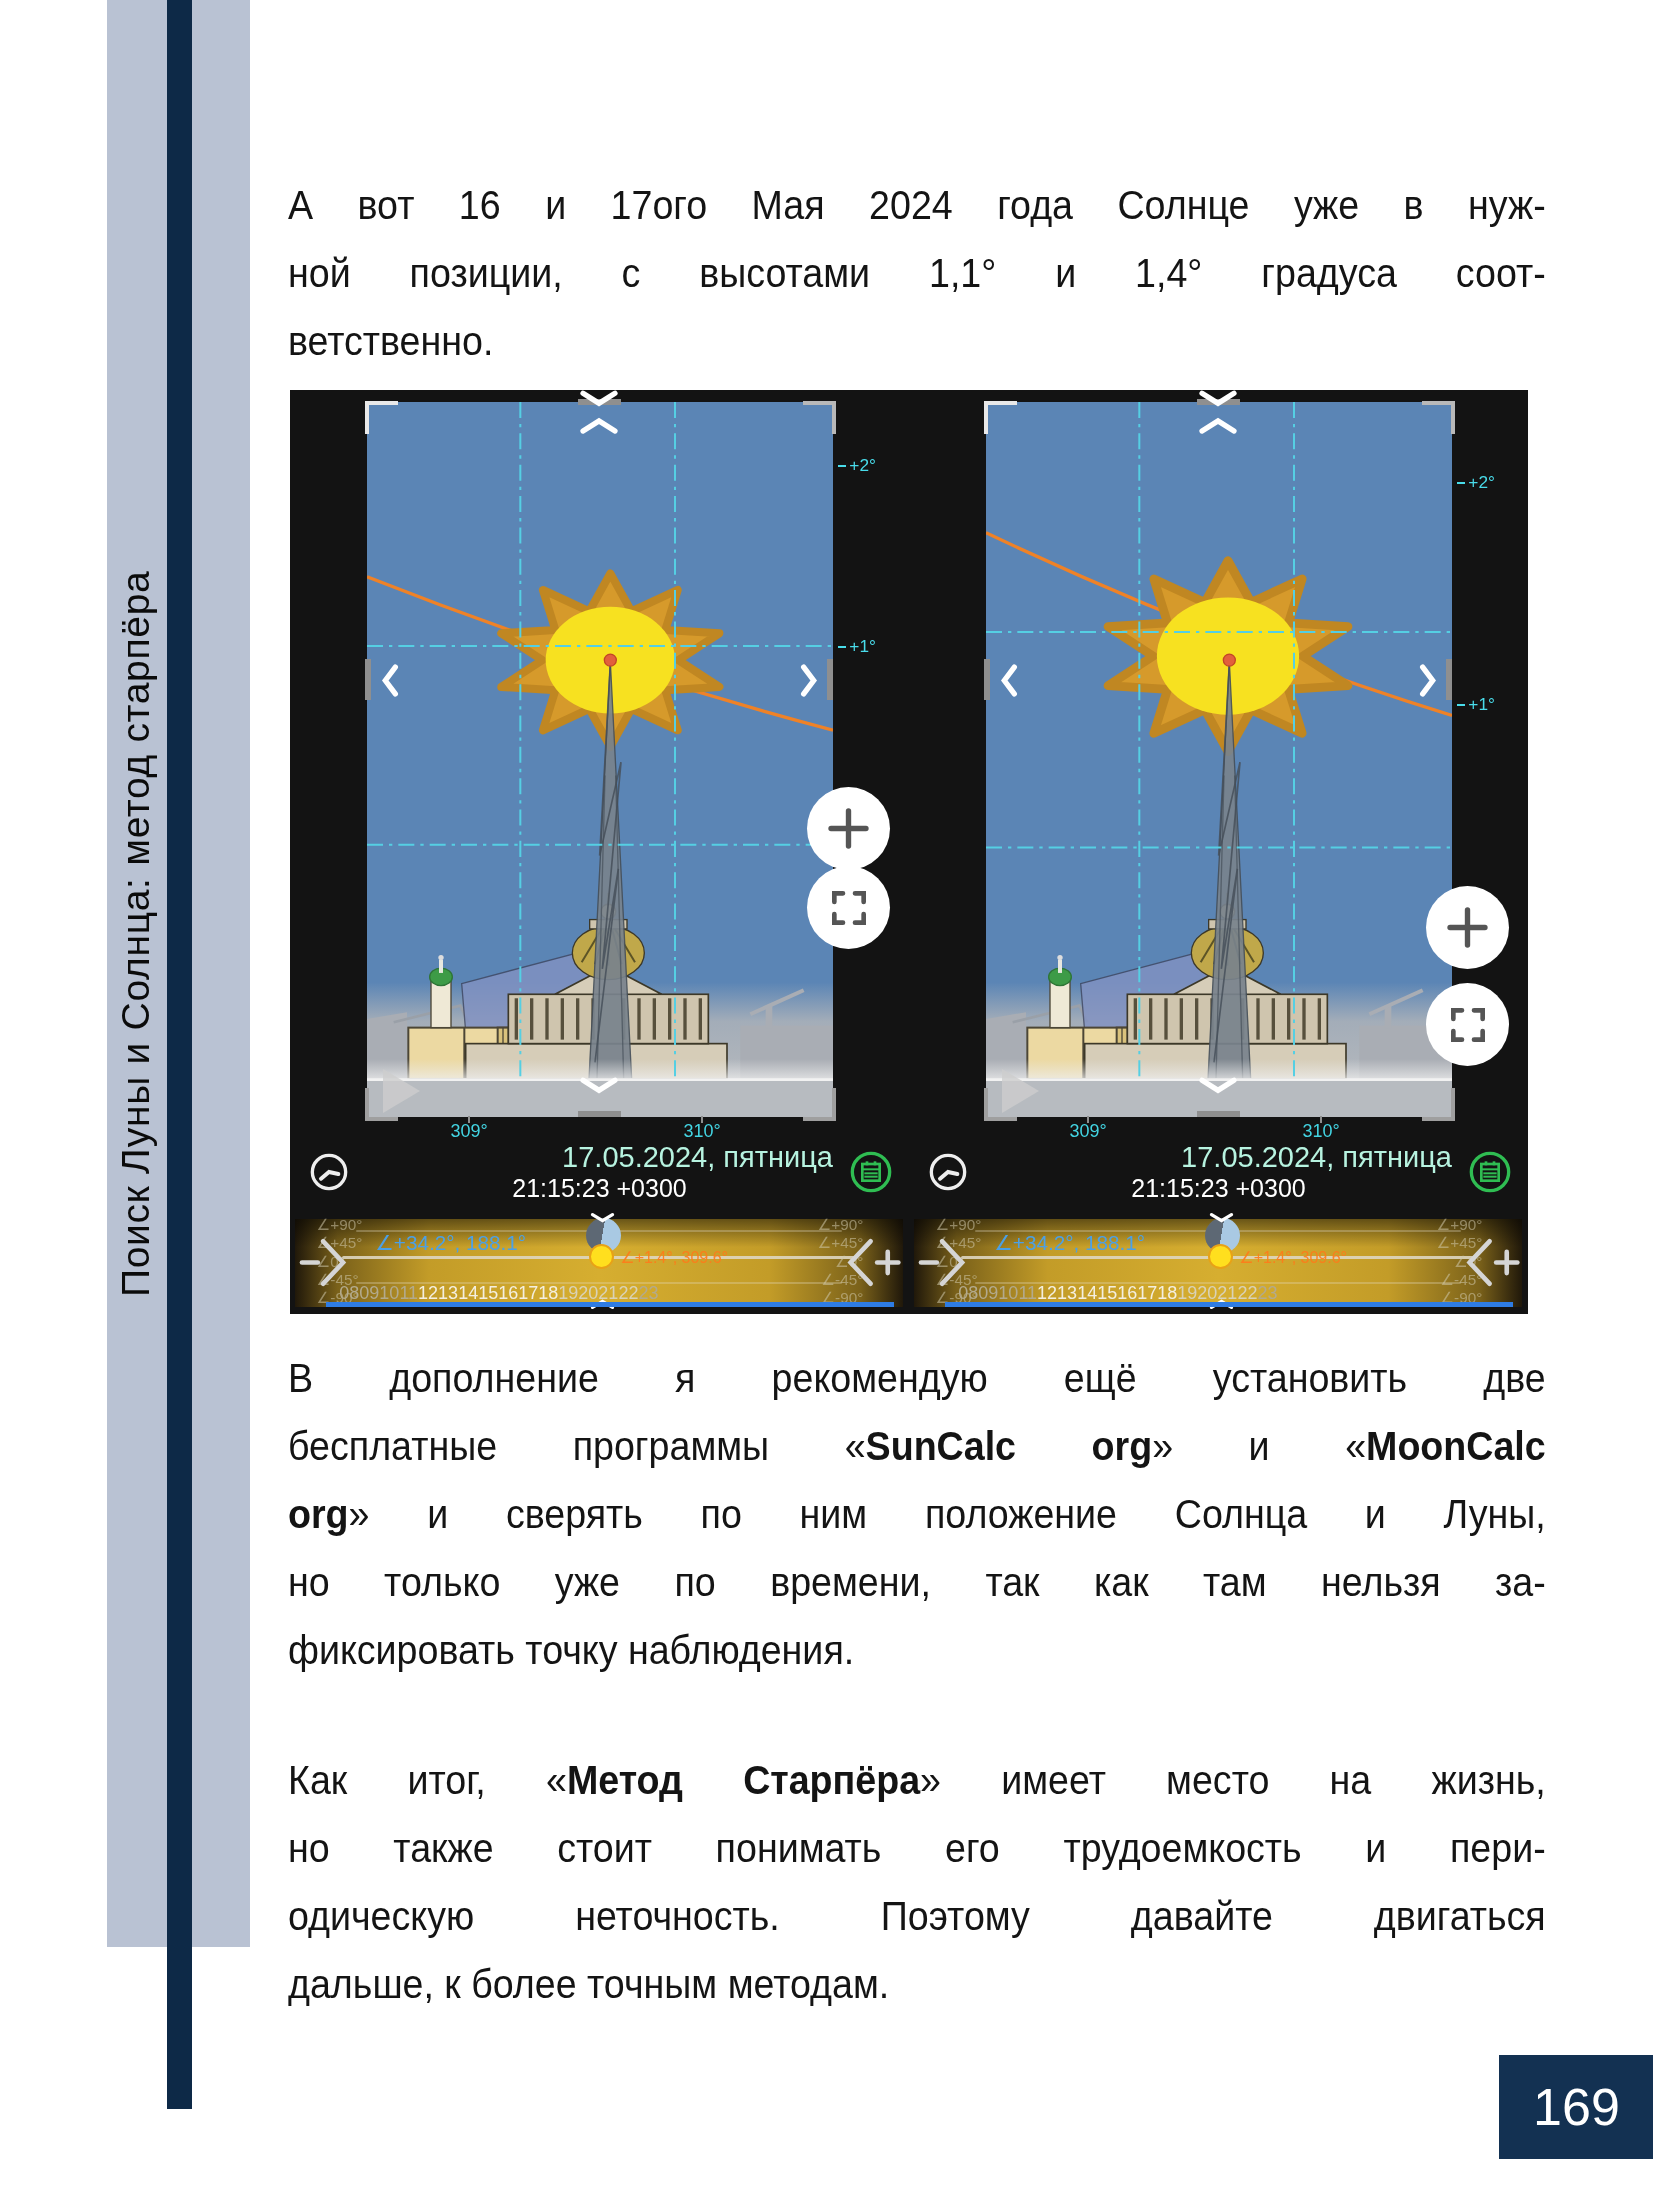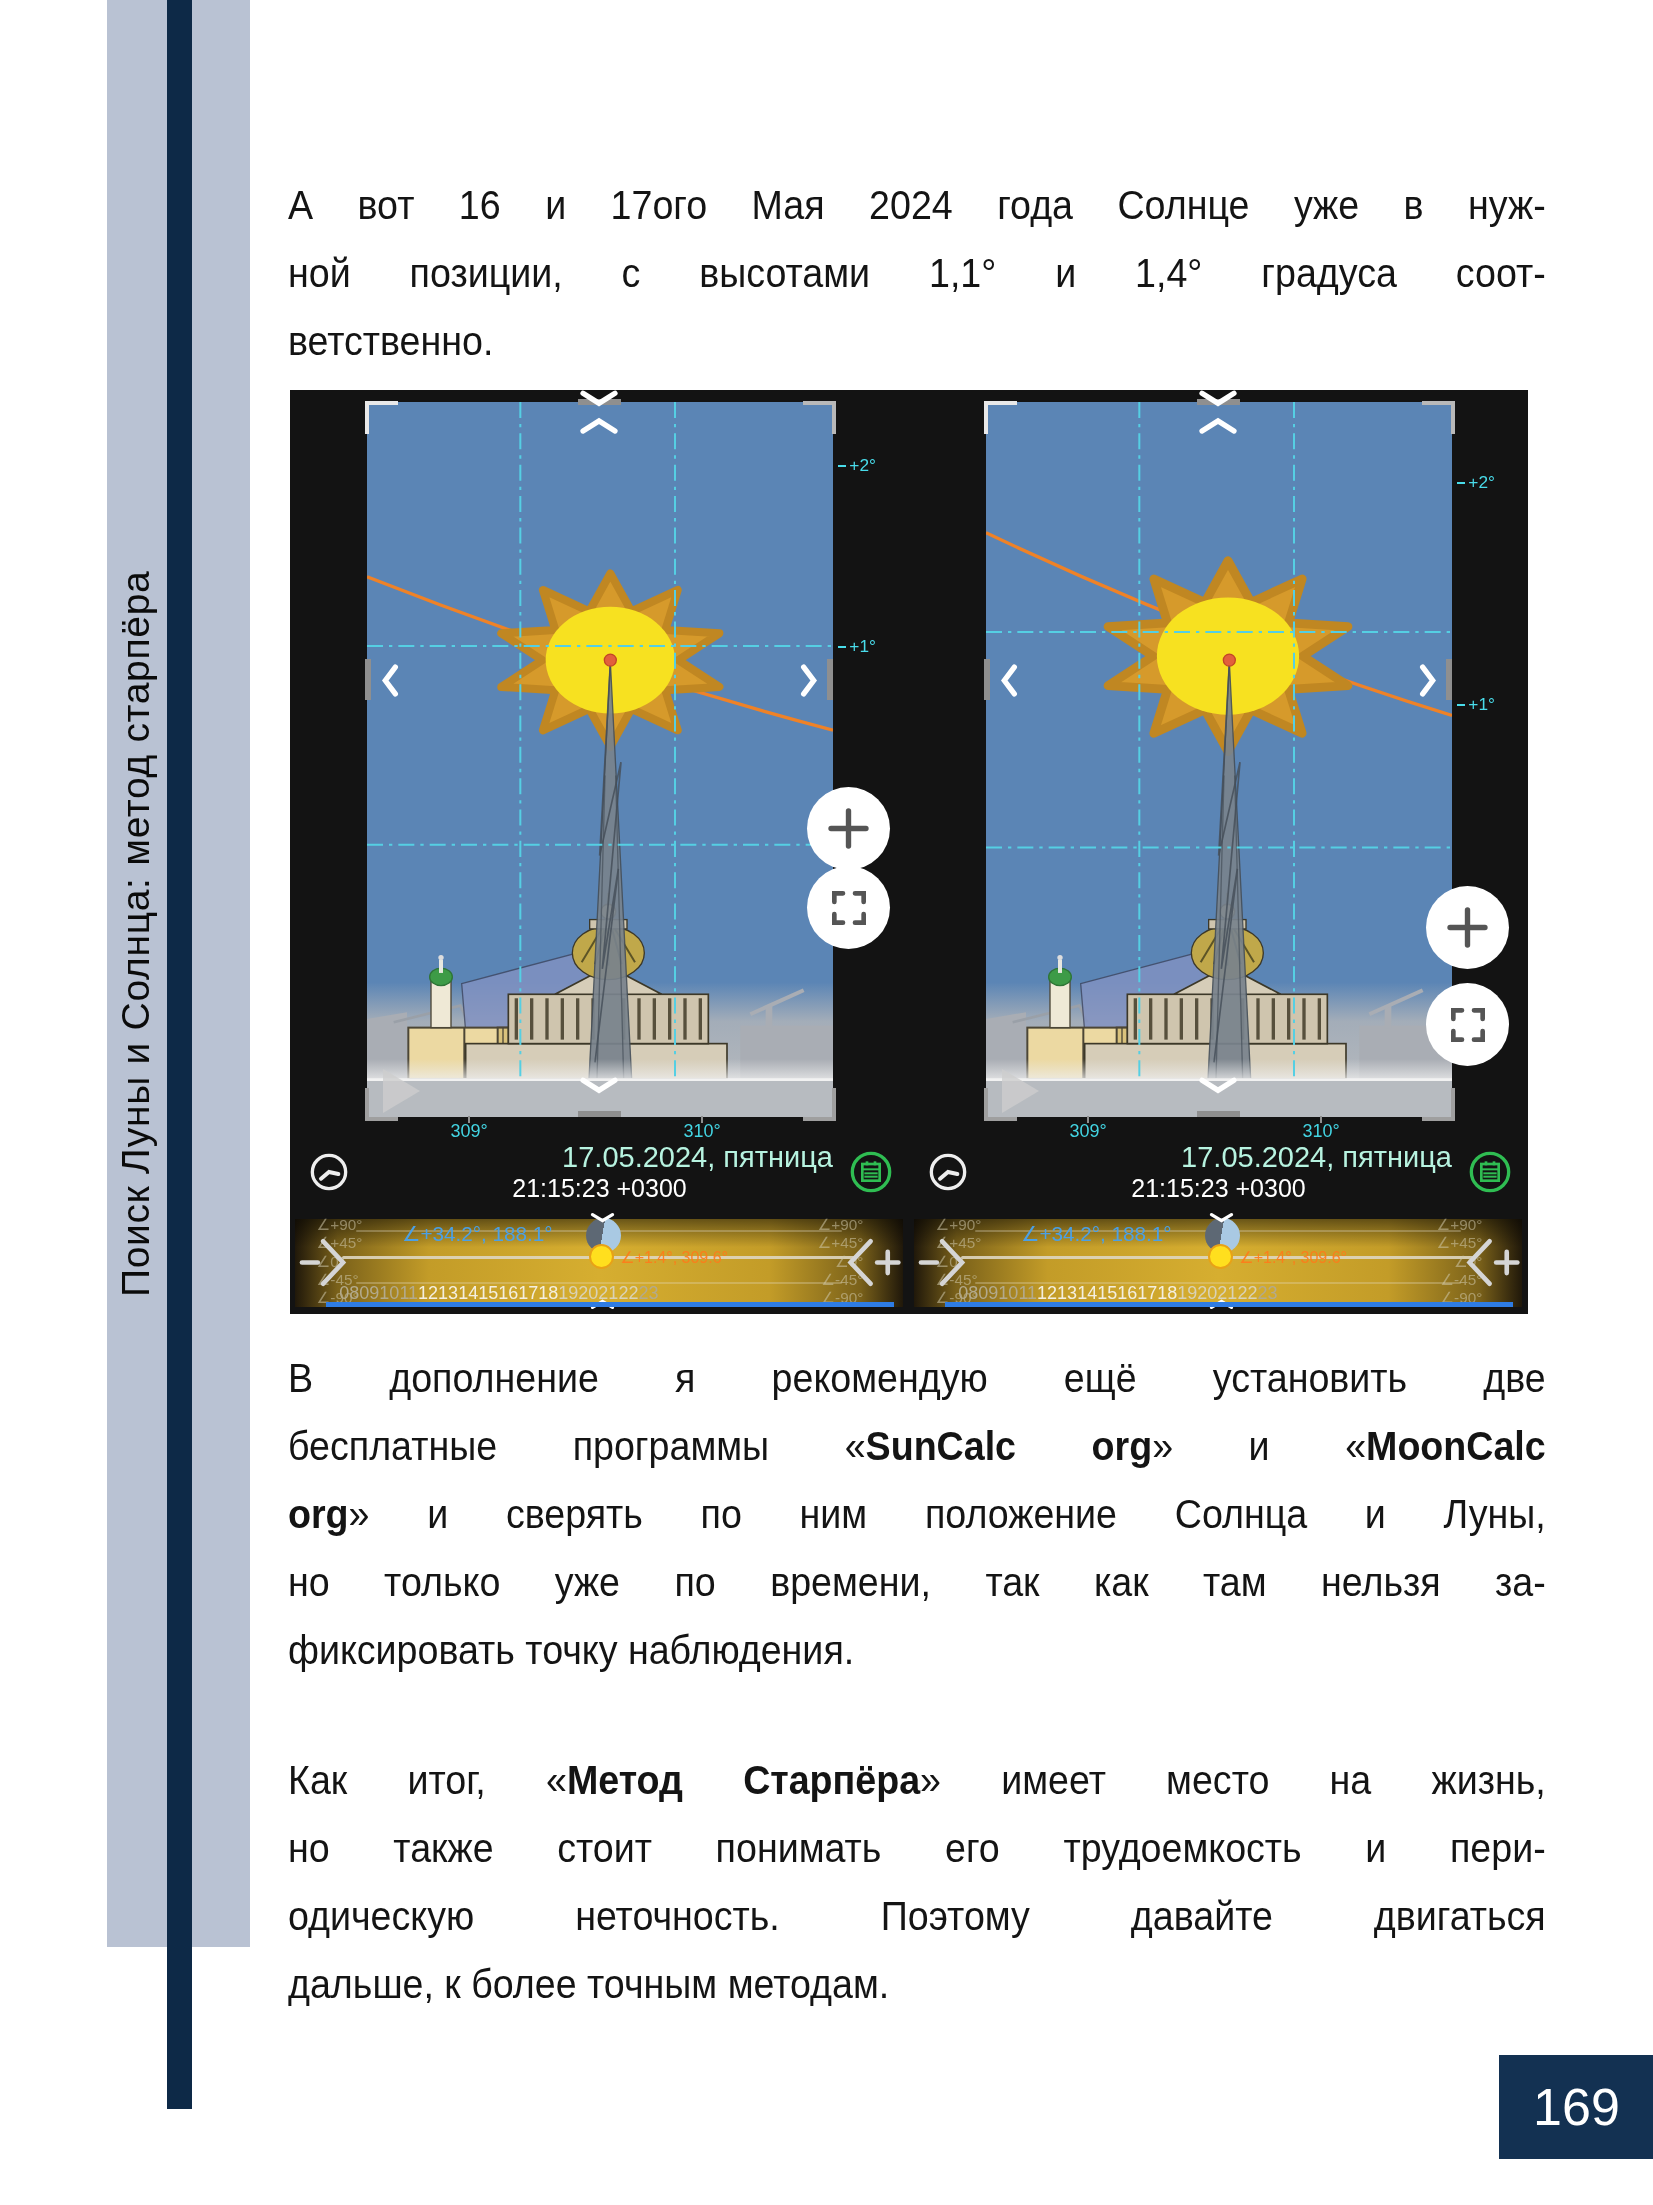--- a/index.html
+++ b/index.html
@@ -85,21 +85,21 @@
           font-size:15.3px;color:rgba(208,200,172,.55)}
   .angles.l{left:21.3px}.angles.r{right:40px;align-items:flex-end}
   .hours{position:absolute;left:44px;right:71px;top:64px;display:flex;justify-content:flex-start;
          font-size:18px;color:#b3aa8d}
   .hours span:nth-child(n+5):nth-child(-n+11){color:#f4efe0}
   .hours span:nth-child(n+12):nth-child(-n+15){color:#d9d2b8}
   .arr{position:absolute;top:17.3px}
   .arr.l{left:4px}.arr.r{right:2.7px}
   .moon{position:absolute;left:291px;top:-1.3px;width:35px;height:35px;border-radius:50%;
         background:linear-gradient(100deg,#5d6874 47%,#a9c9e3 47%)}
-  .moon-label{position:absolute;left:80px;width:204px;top:3px;text-align:center;color:#4ba0e6;font-size:20.7px;white-space:nowrap}
+  .moon-label{position:absolute;left:80px;width:204px;top:12px;text-align:left;color:#4ba0e6;font-size:20.7px;white-space:nowrap}
   .sunm{position:absolute;left:294px;top:25px;width:25px;height:25px;border-radius:50%;background:#ffdf1e;border:2px solid #e8a216;box-sizing:border-box}
   .sun-label{position:absolute;left:325px;top:29px;color:rgba(255,122,26,.9);font-size:16px;white-space:nowrap}
   .tl-chv{position:absolute;left:294px}
   .tl-chv.t{top:-6.7px}.tl-chv.bt{bottom:-5.3px}
   .tl-blue{position:absolute;left:31px;right:9.3px;bottom:0;height:4.7px;background:#2e7ce4}
 </style>
 </head>
 <body>
 
 <div class="abs band-light"></div>

